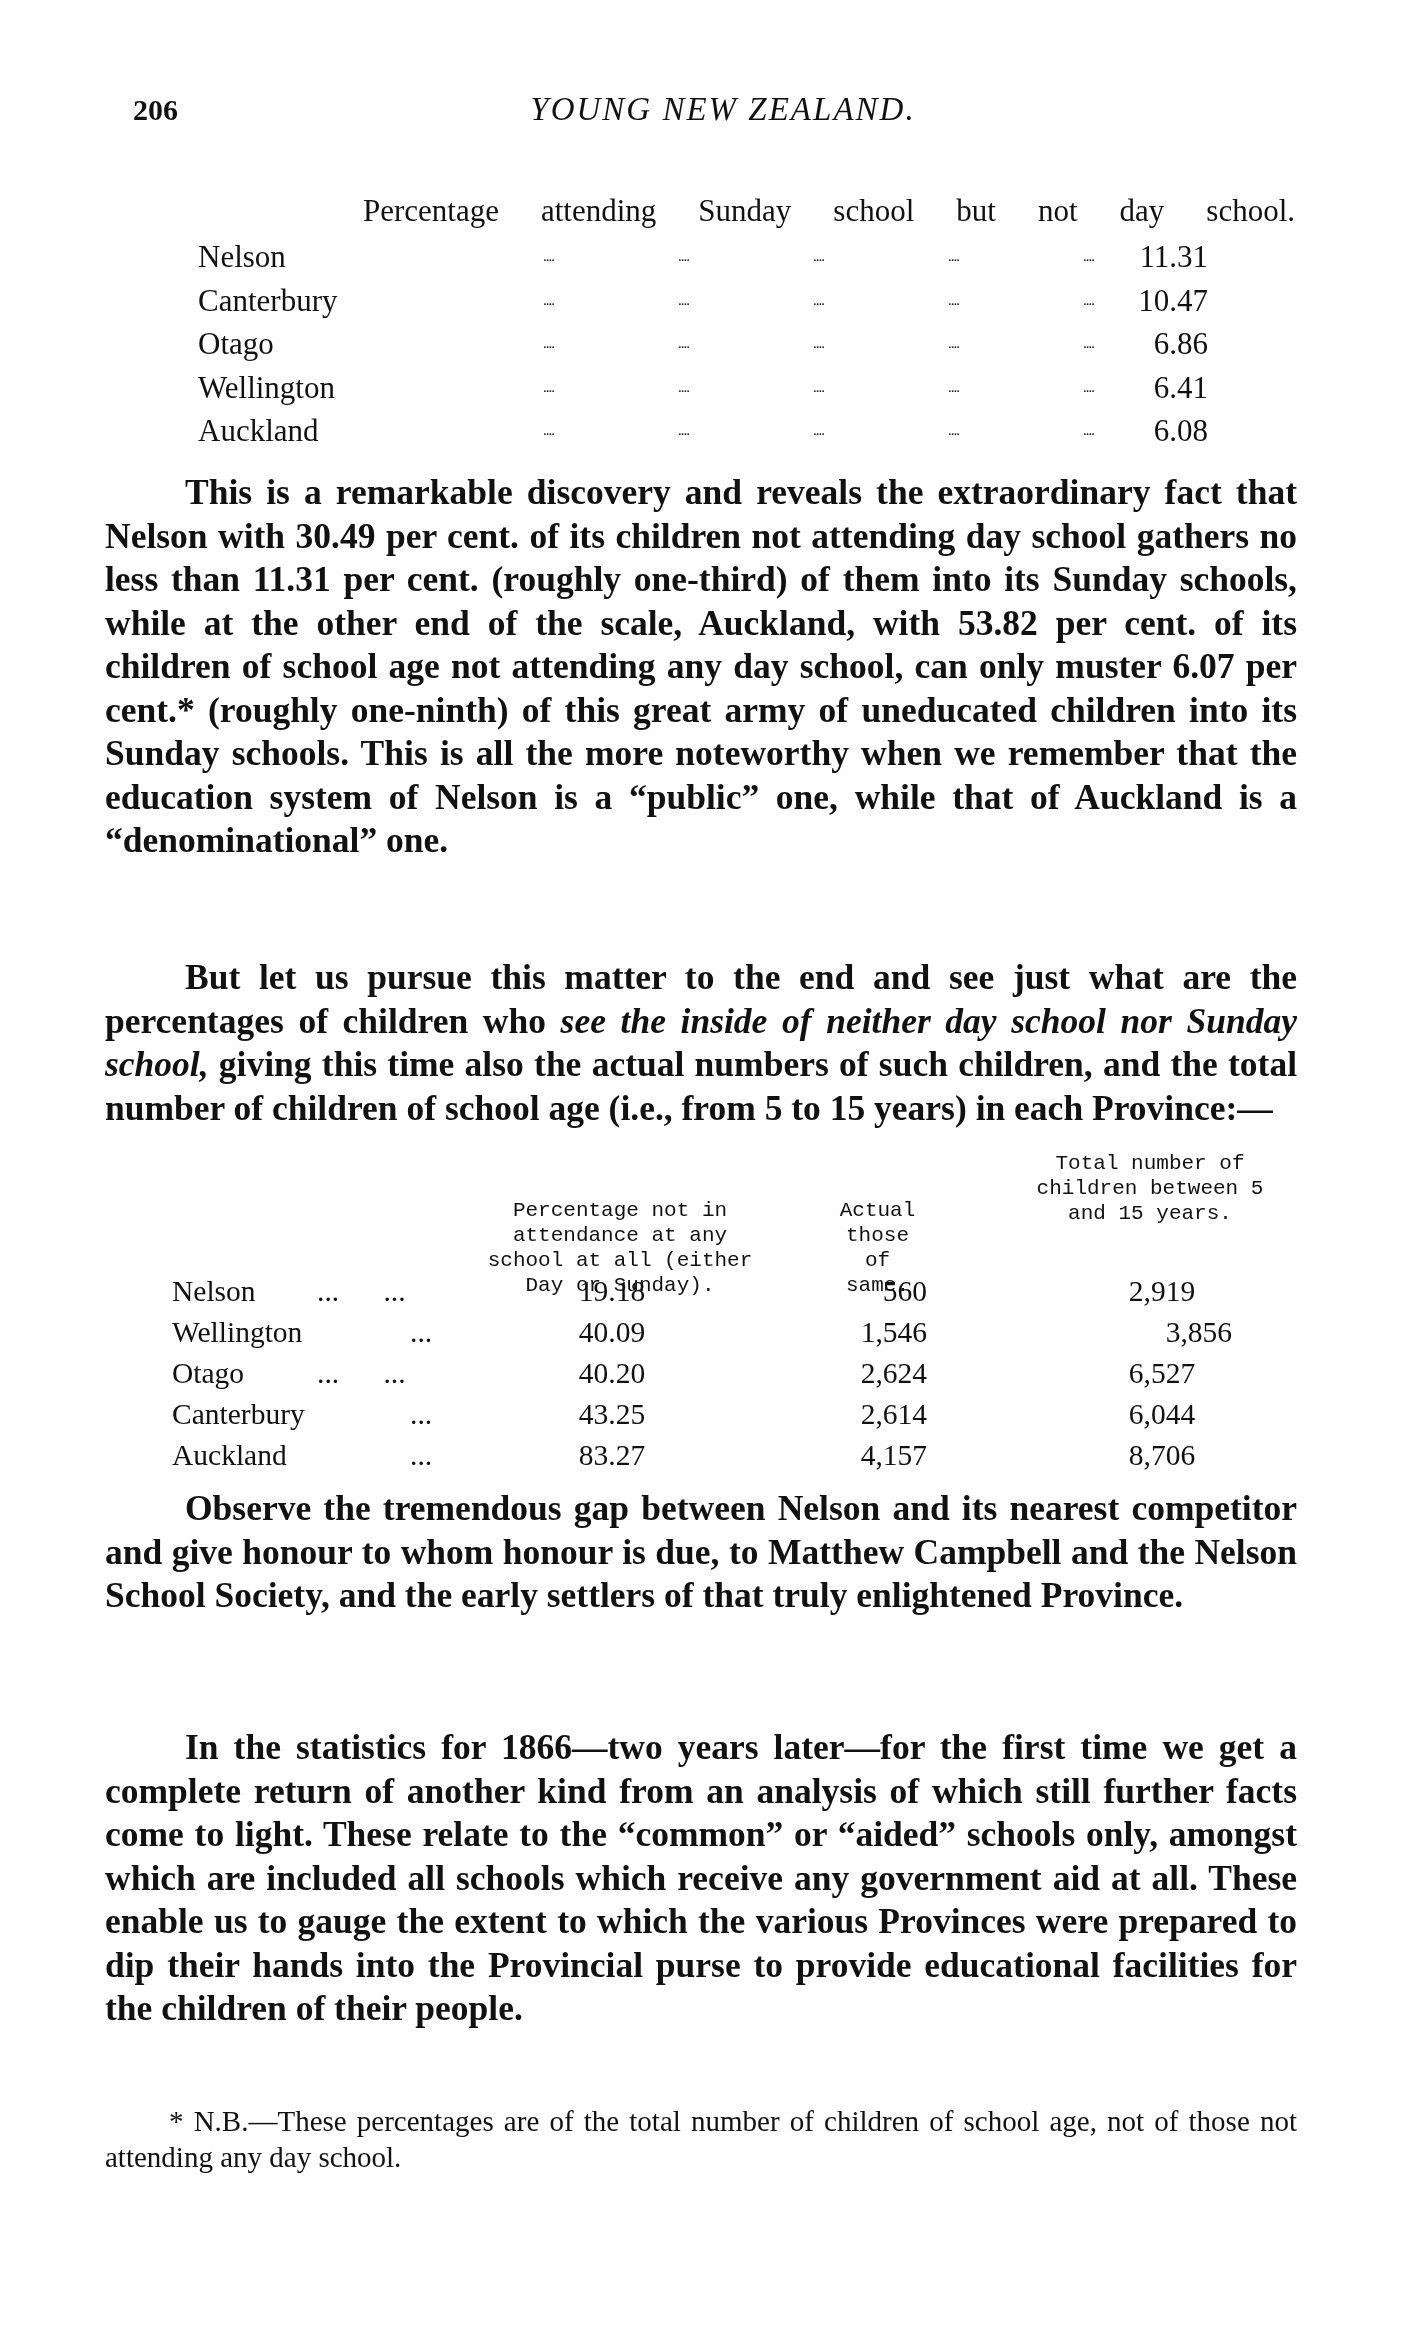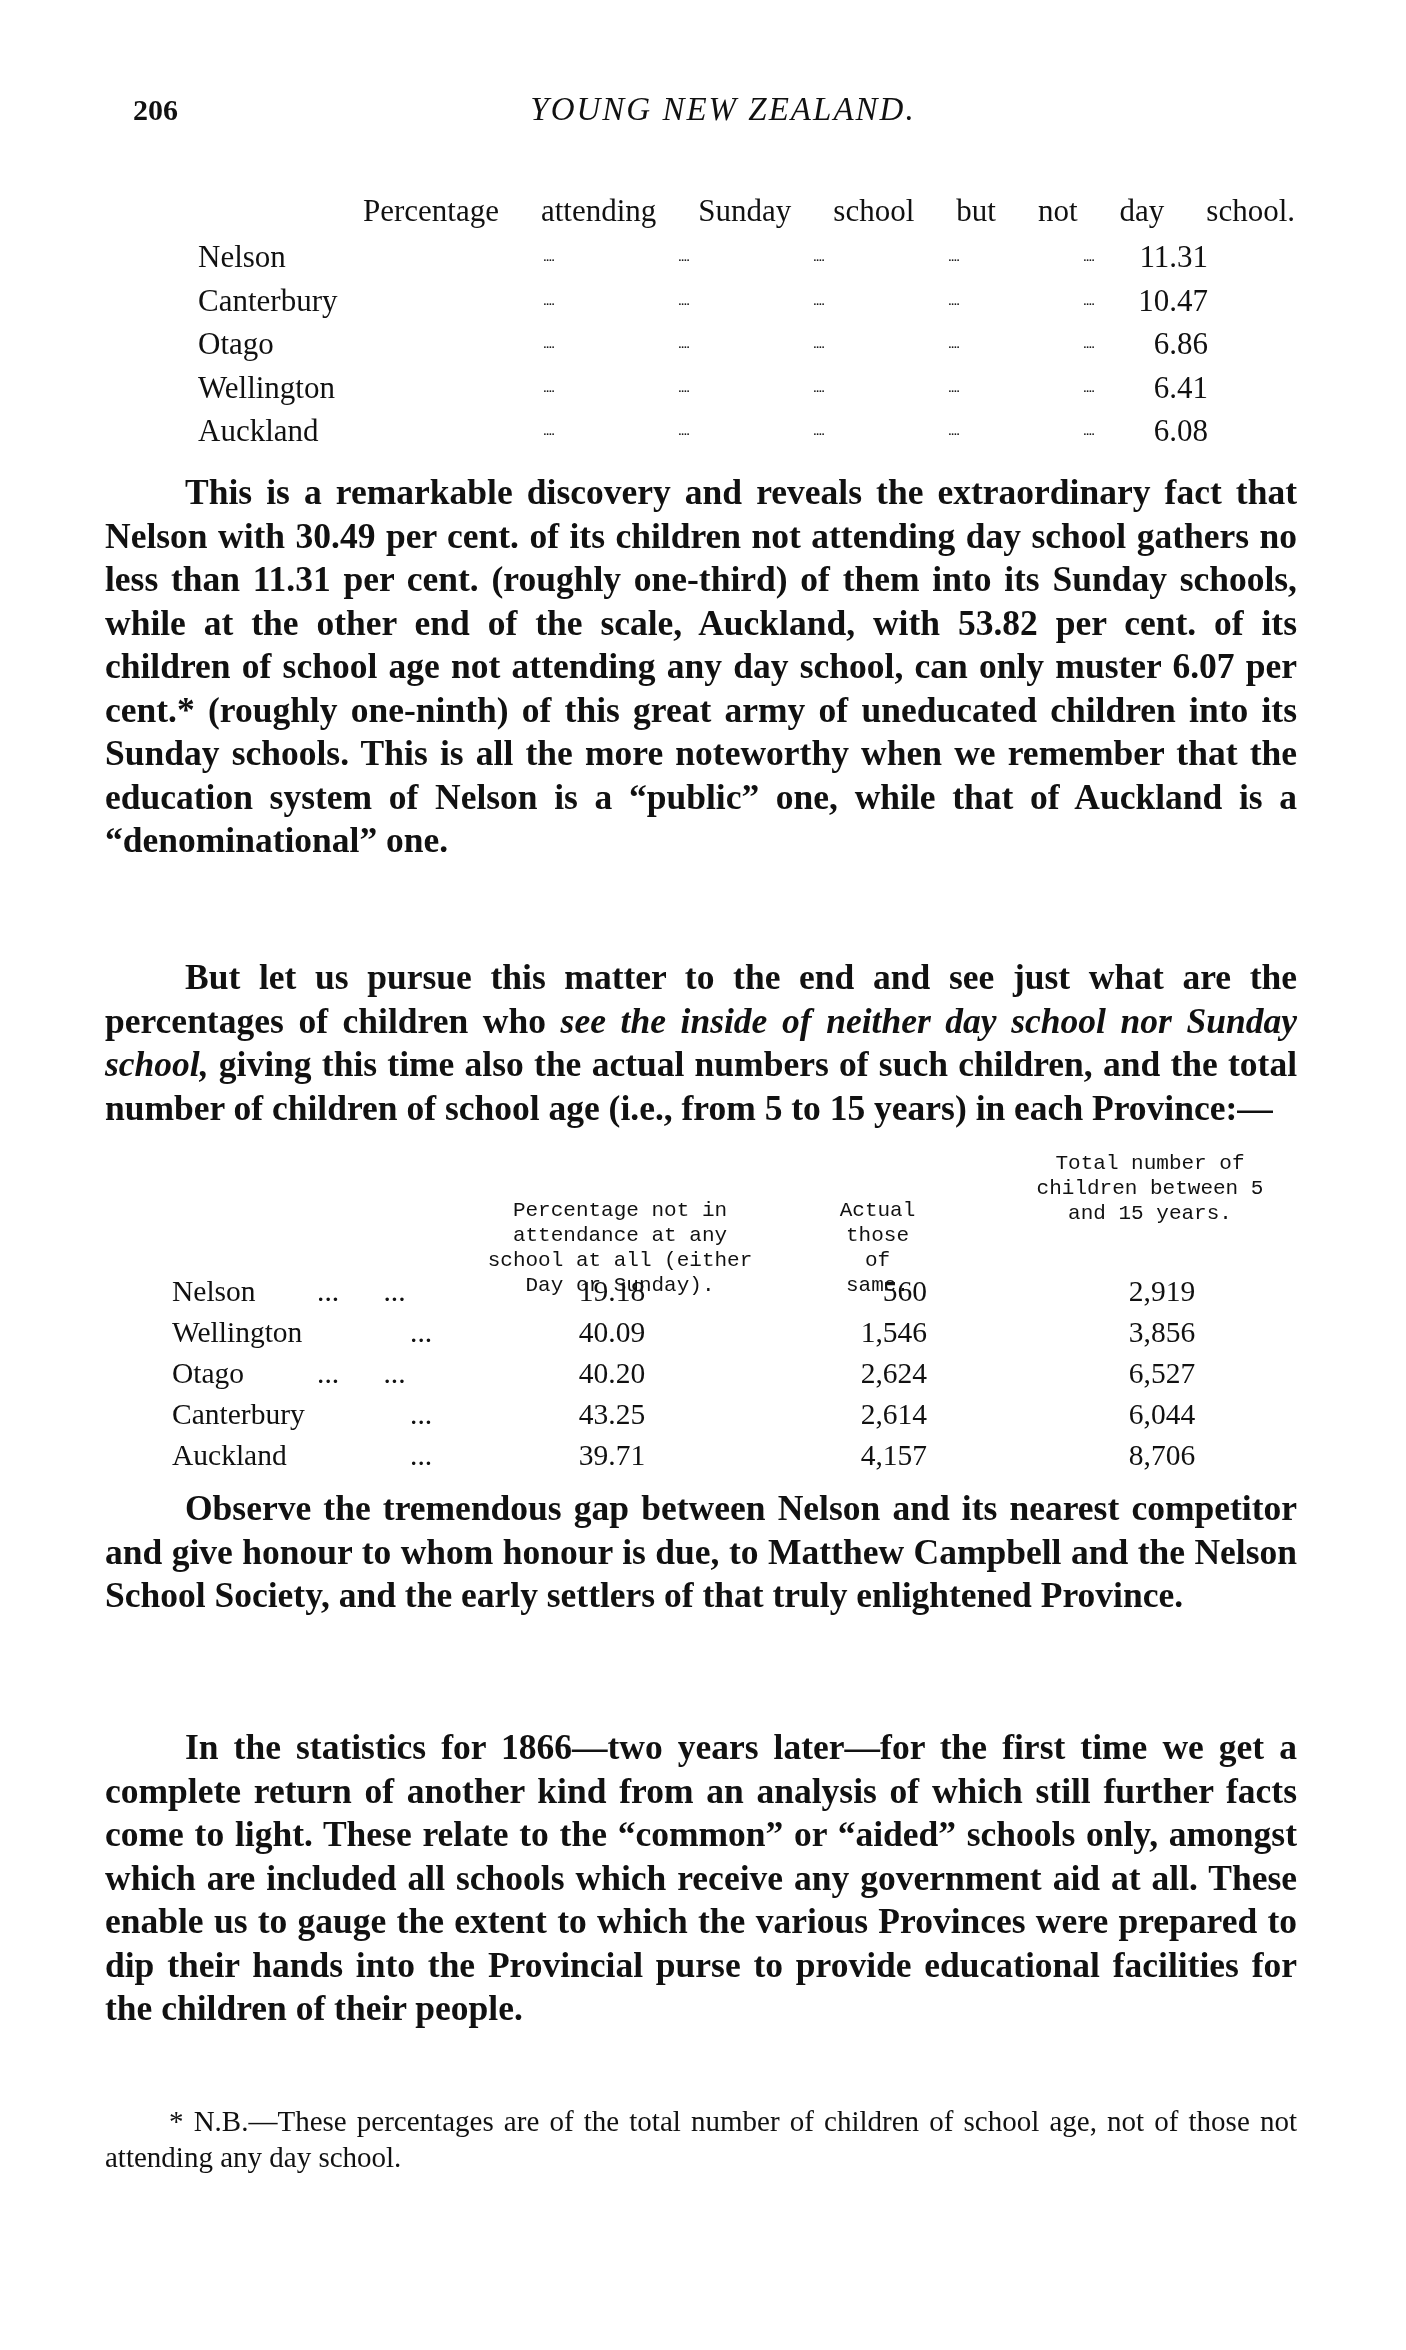--- a/index.html
+++ b/index.html
@@ -112,40 +112,40 @@
   <span style="left:145px; white-space:pre;">...      ...</span>
   <span style="left:380px; width:120px; text-align:center;">19.18</span>
   <span style="left:640px; width:115px; text-align:right;">560</span>
   <span style="left:920px; width:140px; text-align:center;">2,919</span>
 </div>
 <div class="t2-row" style="top:1312px">
   <span style="left:0">Wellington</span>
   <span style="left:238px; white-space:pre;">...</span>
   <span style="left:380px; width:120px; text-align:center;">40.09</span>
   <span style="left:640px; width:115px; text-align:right;">1,546</span>
-  <span style="left:920px; width:140px; text-align:center;">3,856</span>
+  <span style="left:920px; width:140px; text-align:right;">3,856</span>
 </div>
 <div class="t2-row" style="top:1353px">
   <span style="left:0">Otago</span>
   <span style="left:145px; white-space:pre;">...      ...</span>
   <span style="left:380px; width:120px; text-align:center;">40.20</span>
   <span style="left:640px; width:115px; text-align:right;">2,624</span>
   <span style="left:920px; width:140px; text-align:center;">6,527</span>
 </div>
 <div class="t2-row" style="top:1394px">
   <span style="left:0">Canterbury</span>
   <span style="left:238px; white-space:pre;">...</span>
   <span style="left:380px; width:120px; text-align:center;">43.25</span>
   <span style="left:640px; width:115px; text-align:right;">2,614</span>
   <span style="left:920px; width:140px; text-align:center;">6,044</span>
 </div>
 <div class="t2-row" style="top:1435px">
   <span style="left:0">Auckland</span>
   <span style="left:238px; white-space:pre;">...</span>
-  <span style="left:380px; width:120px; text-align:center;">39.71</span>
+  <span style="left:380px; width:120px; text-align:center;">83.27</span>
   <span style="left:640px; width:115px; text-align:right;">4,157</span>
   <span style="left:920px; width:140px; text-align:center;">8,706</span>
 </div>
 
 <div class="abs para" style="top:1444px">
   <span class="indent"></span><span>Observe the tremendous gap between Nelson and its nearest competitor and give honour to whom honour is due, to Matthew Campbell and the Nelson School Society, and the early settlers of that truly enlightened Province.</span>
 </div>
 
 <div class="abs para" style="top:1683px">
   <span class="indent"></span><span>In the statistics for 1866—two years later—for the first time we get a complete return of another kind from an analysis of which still further facts come to light. These relate to the “common” or “aided” schools only, amongst which are included all schools which receive any government aid at all. These enable us to gauge the extent to which the various Provinces were prepared to dip their hands into the Provincial purse to provide educational facilities for the children of their people.</span>

